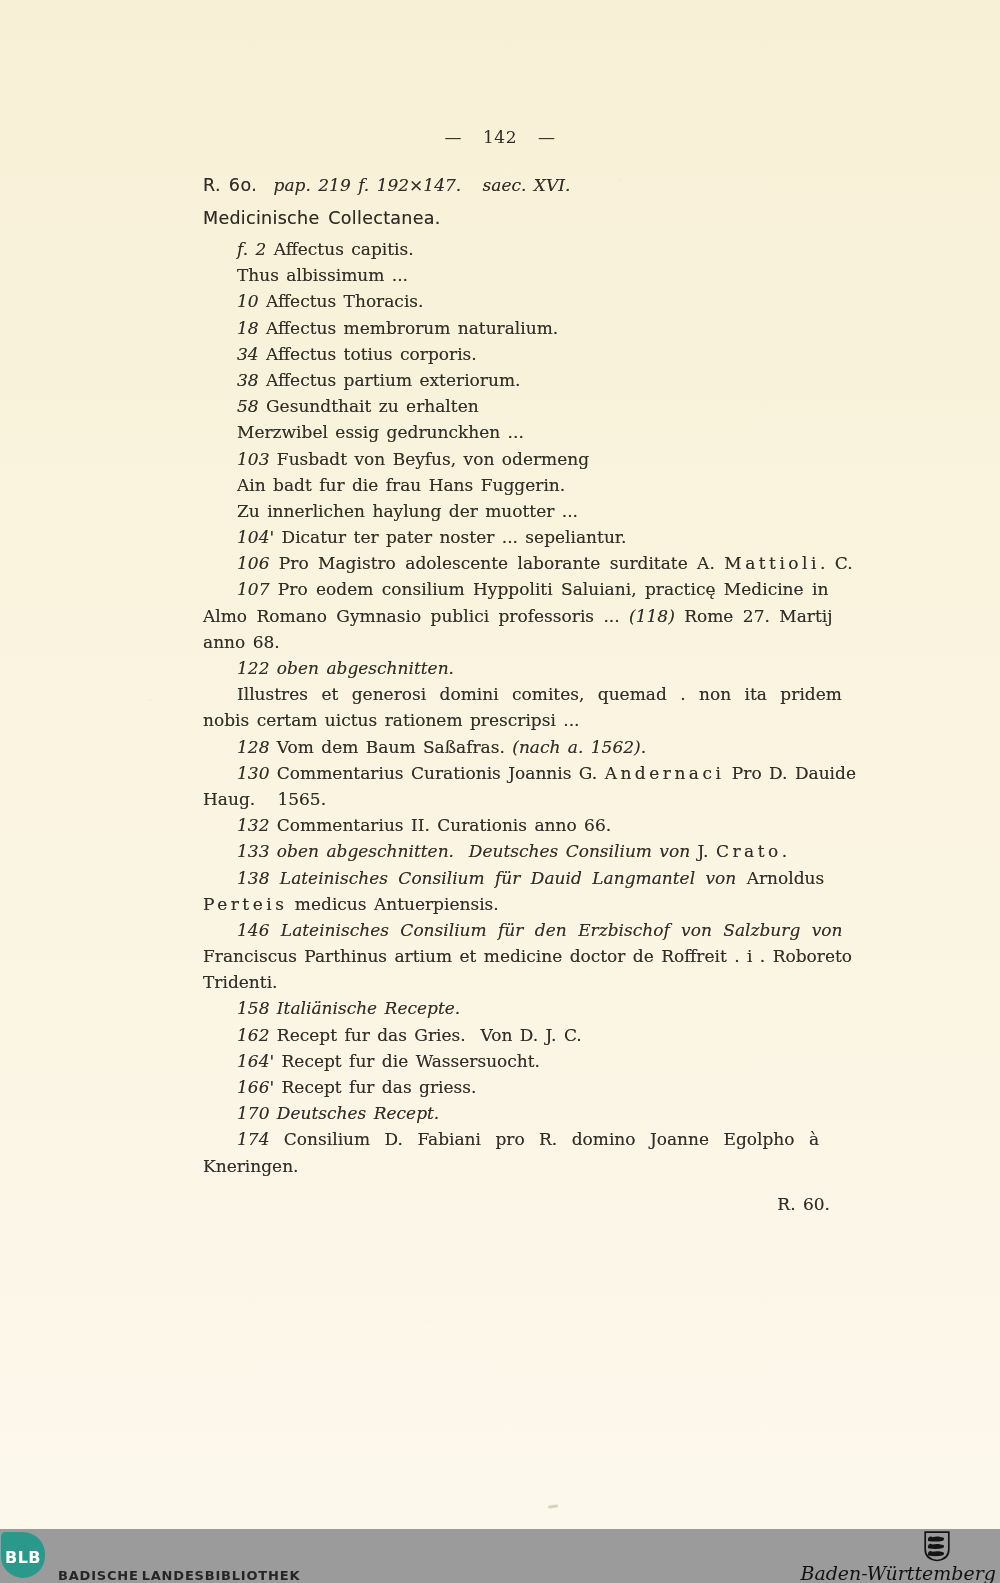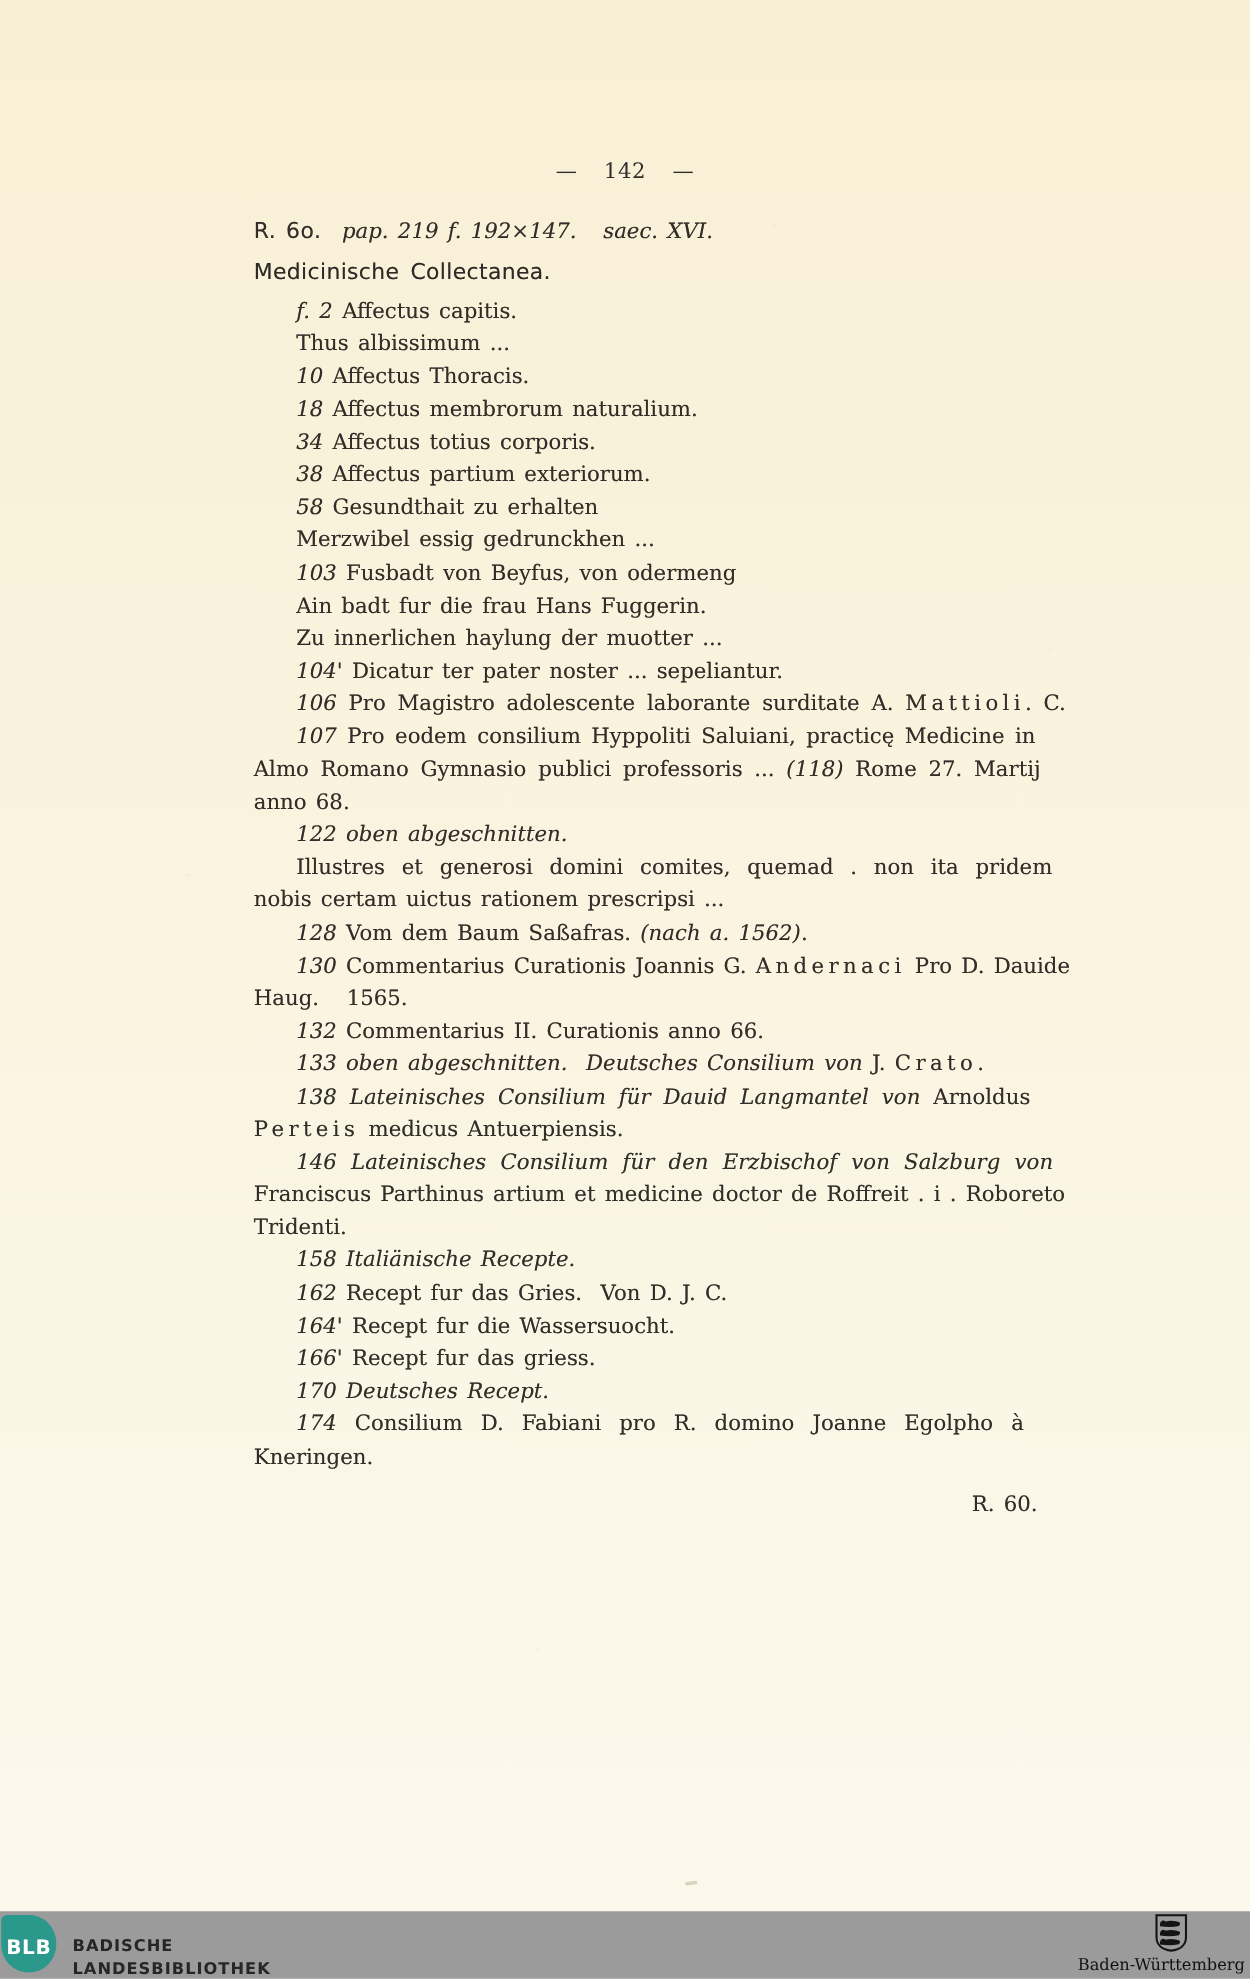--- a/index.html
+++ b/index.html
@@ -66,29 +66,29 @@
   .blb-logo{
     position:absolute;left:1px;top:3px;width:44px;height:46px;
     background:#2a998c;border-radius:5px 24px 24px 24px;
     display:flex;align-items:center;justify-content:center;
   }
   .blb-logo span{
     color:#ffffff;font-family:"DejaVu Sans",sans-serif;
     font-weight:bold;font-size:16px;letter-spacing:.5px;padding-top:4px;
   }
   .brand-text{
-    margin-left:58px;display:flex;flex-direction:column;gap:3px;
+    margin-left:58px;display:flex;flex-direction:row;gap:3px;
     font-family:"DejaVu Sans",sans-serif;font-weight:bold;
     font-size:13px;letter-spacing:.8px;line-height:15px;color:#262626;
   }
   .bw{display:flex;flex-direction:column;align-items:flex-end;padding-right:4px;}
   .bw svg{margin-right:46px;display:block;}
   .bw-label{
-    font-family:"DejaVu Serif",serif;font-size:13px;color:#121212;
-    margin-top:1px;line-height:20px;
+    font-family:"DejaVu Serif",serif;font-size:19px;color:#121212;
+    margin-top:1px;line-height:20px;font-style:italic;
   }
 </style>
 </head>
 <body>
 
 <div class="page">
 
   <div class="pagenum">
     <span>—</span>
     <span>142</span>

